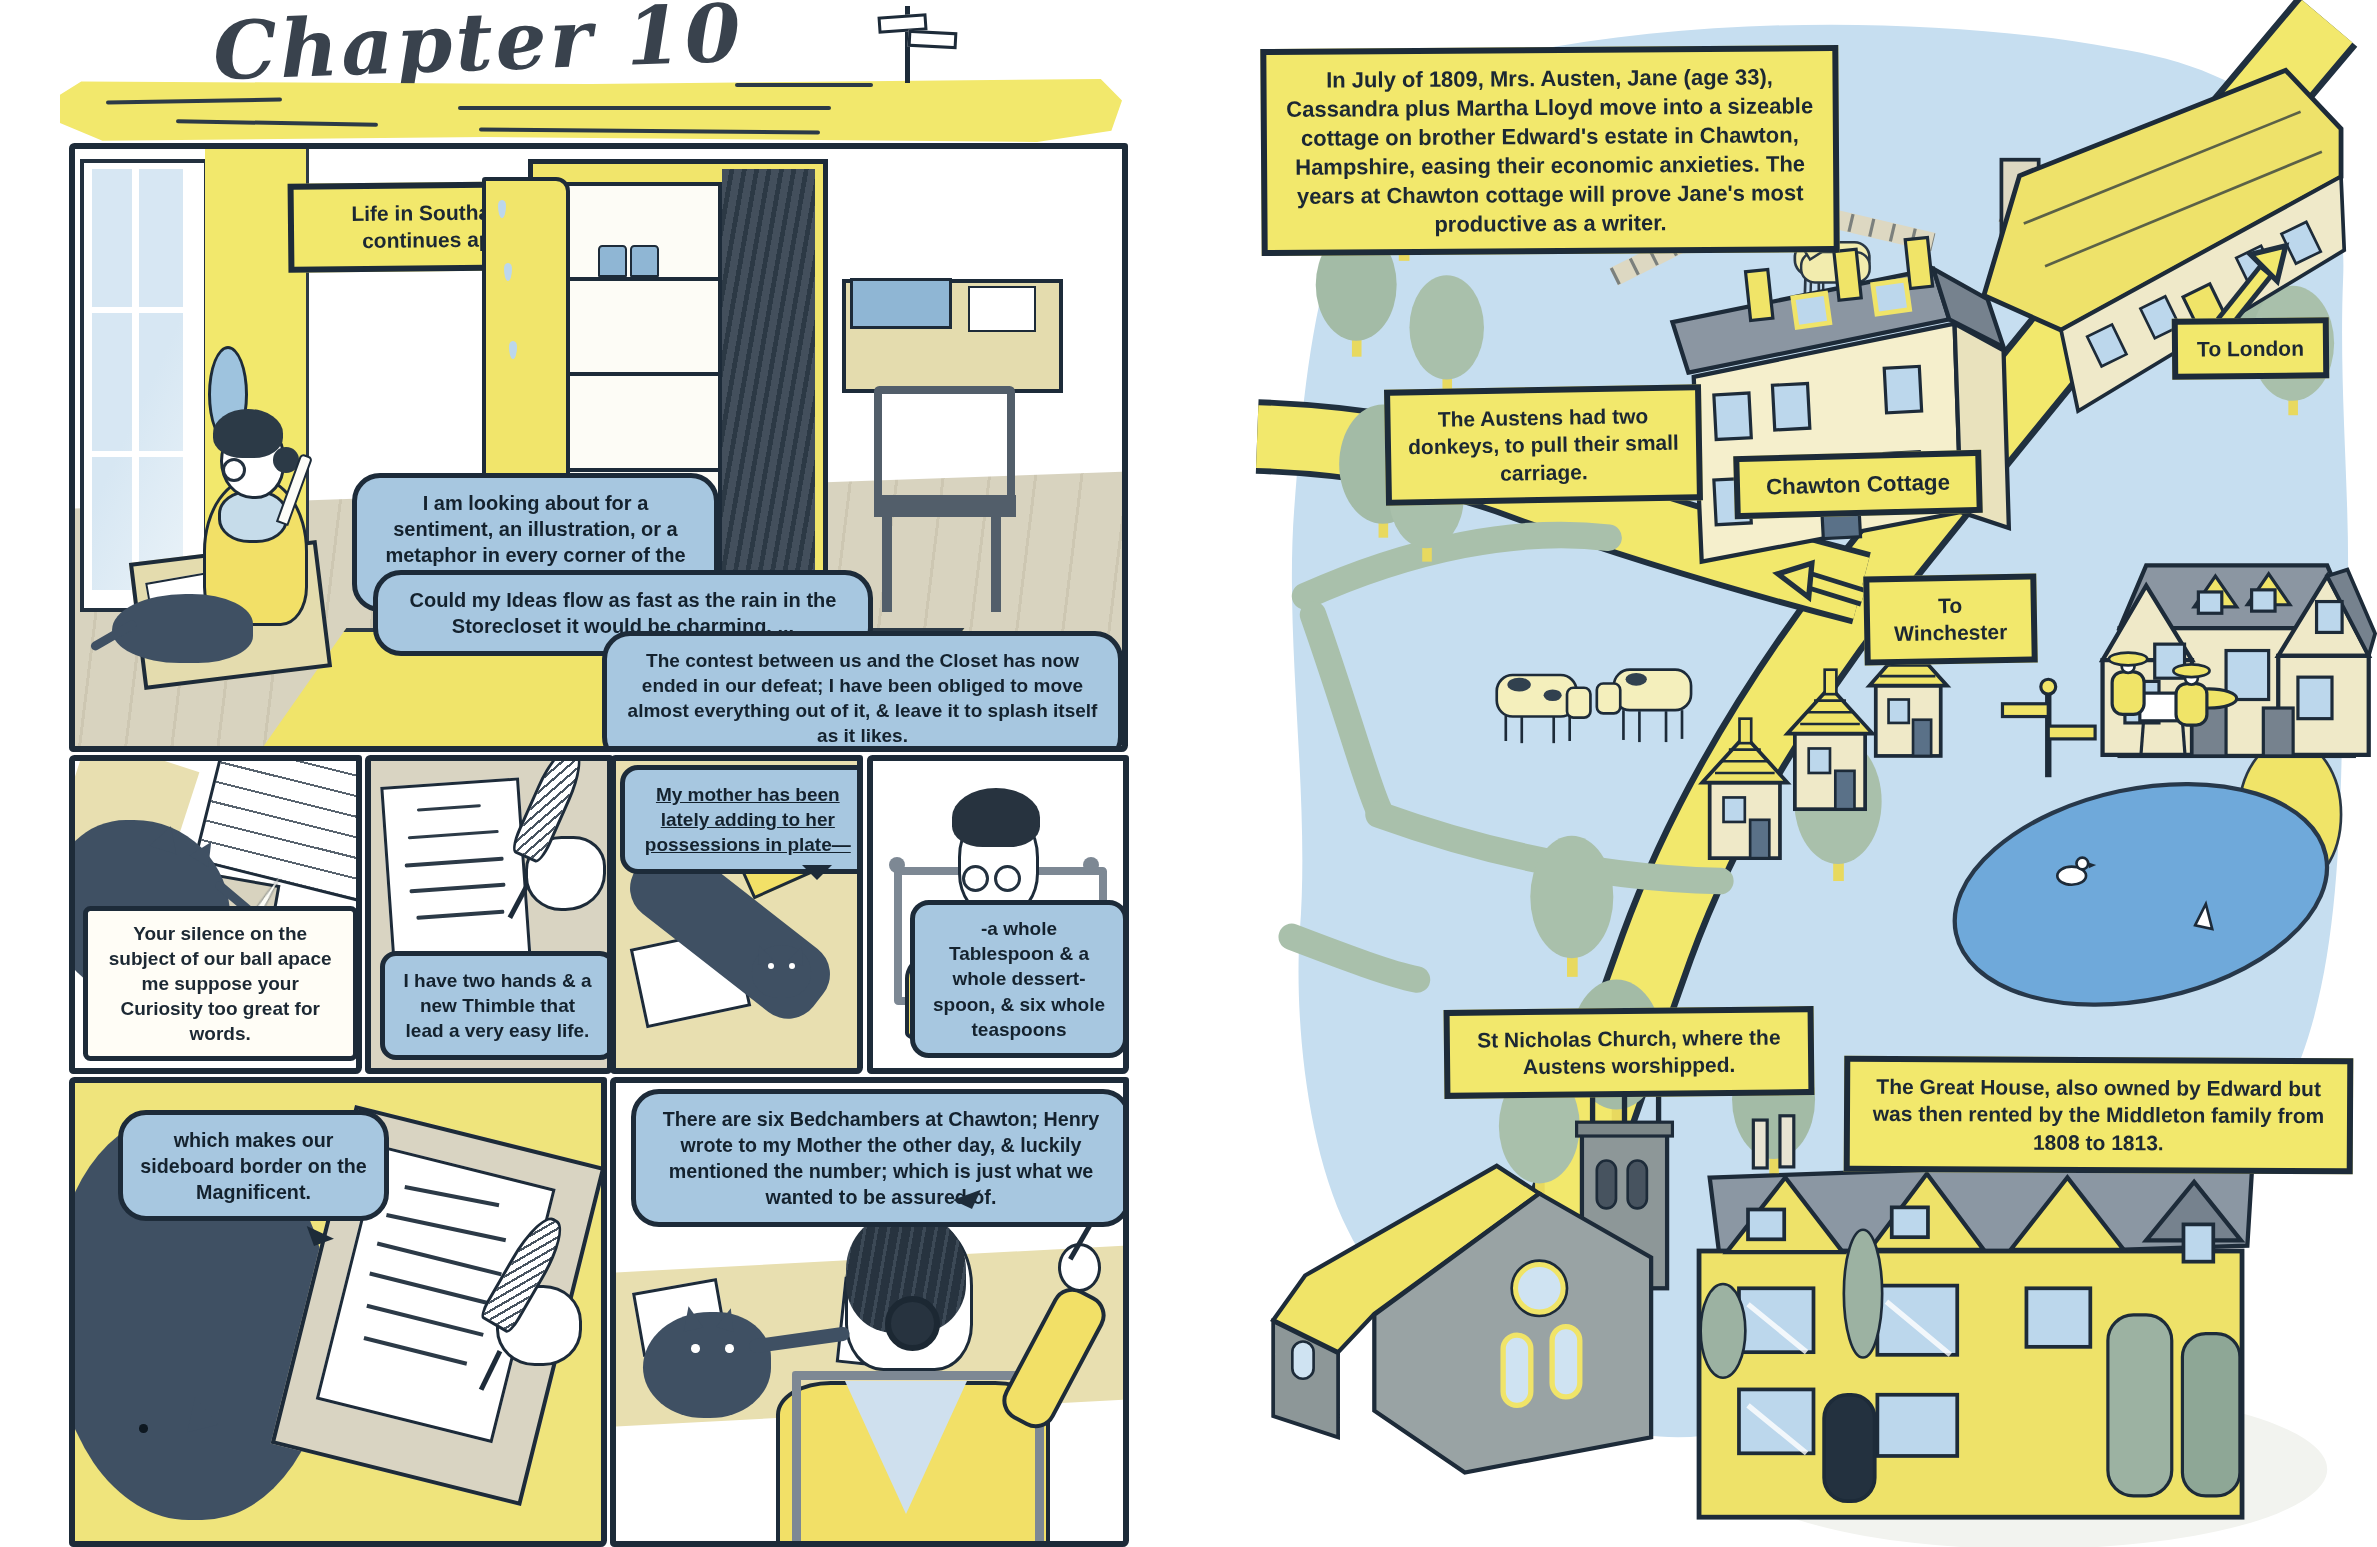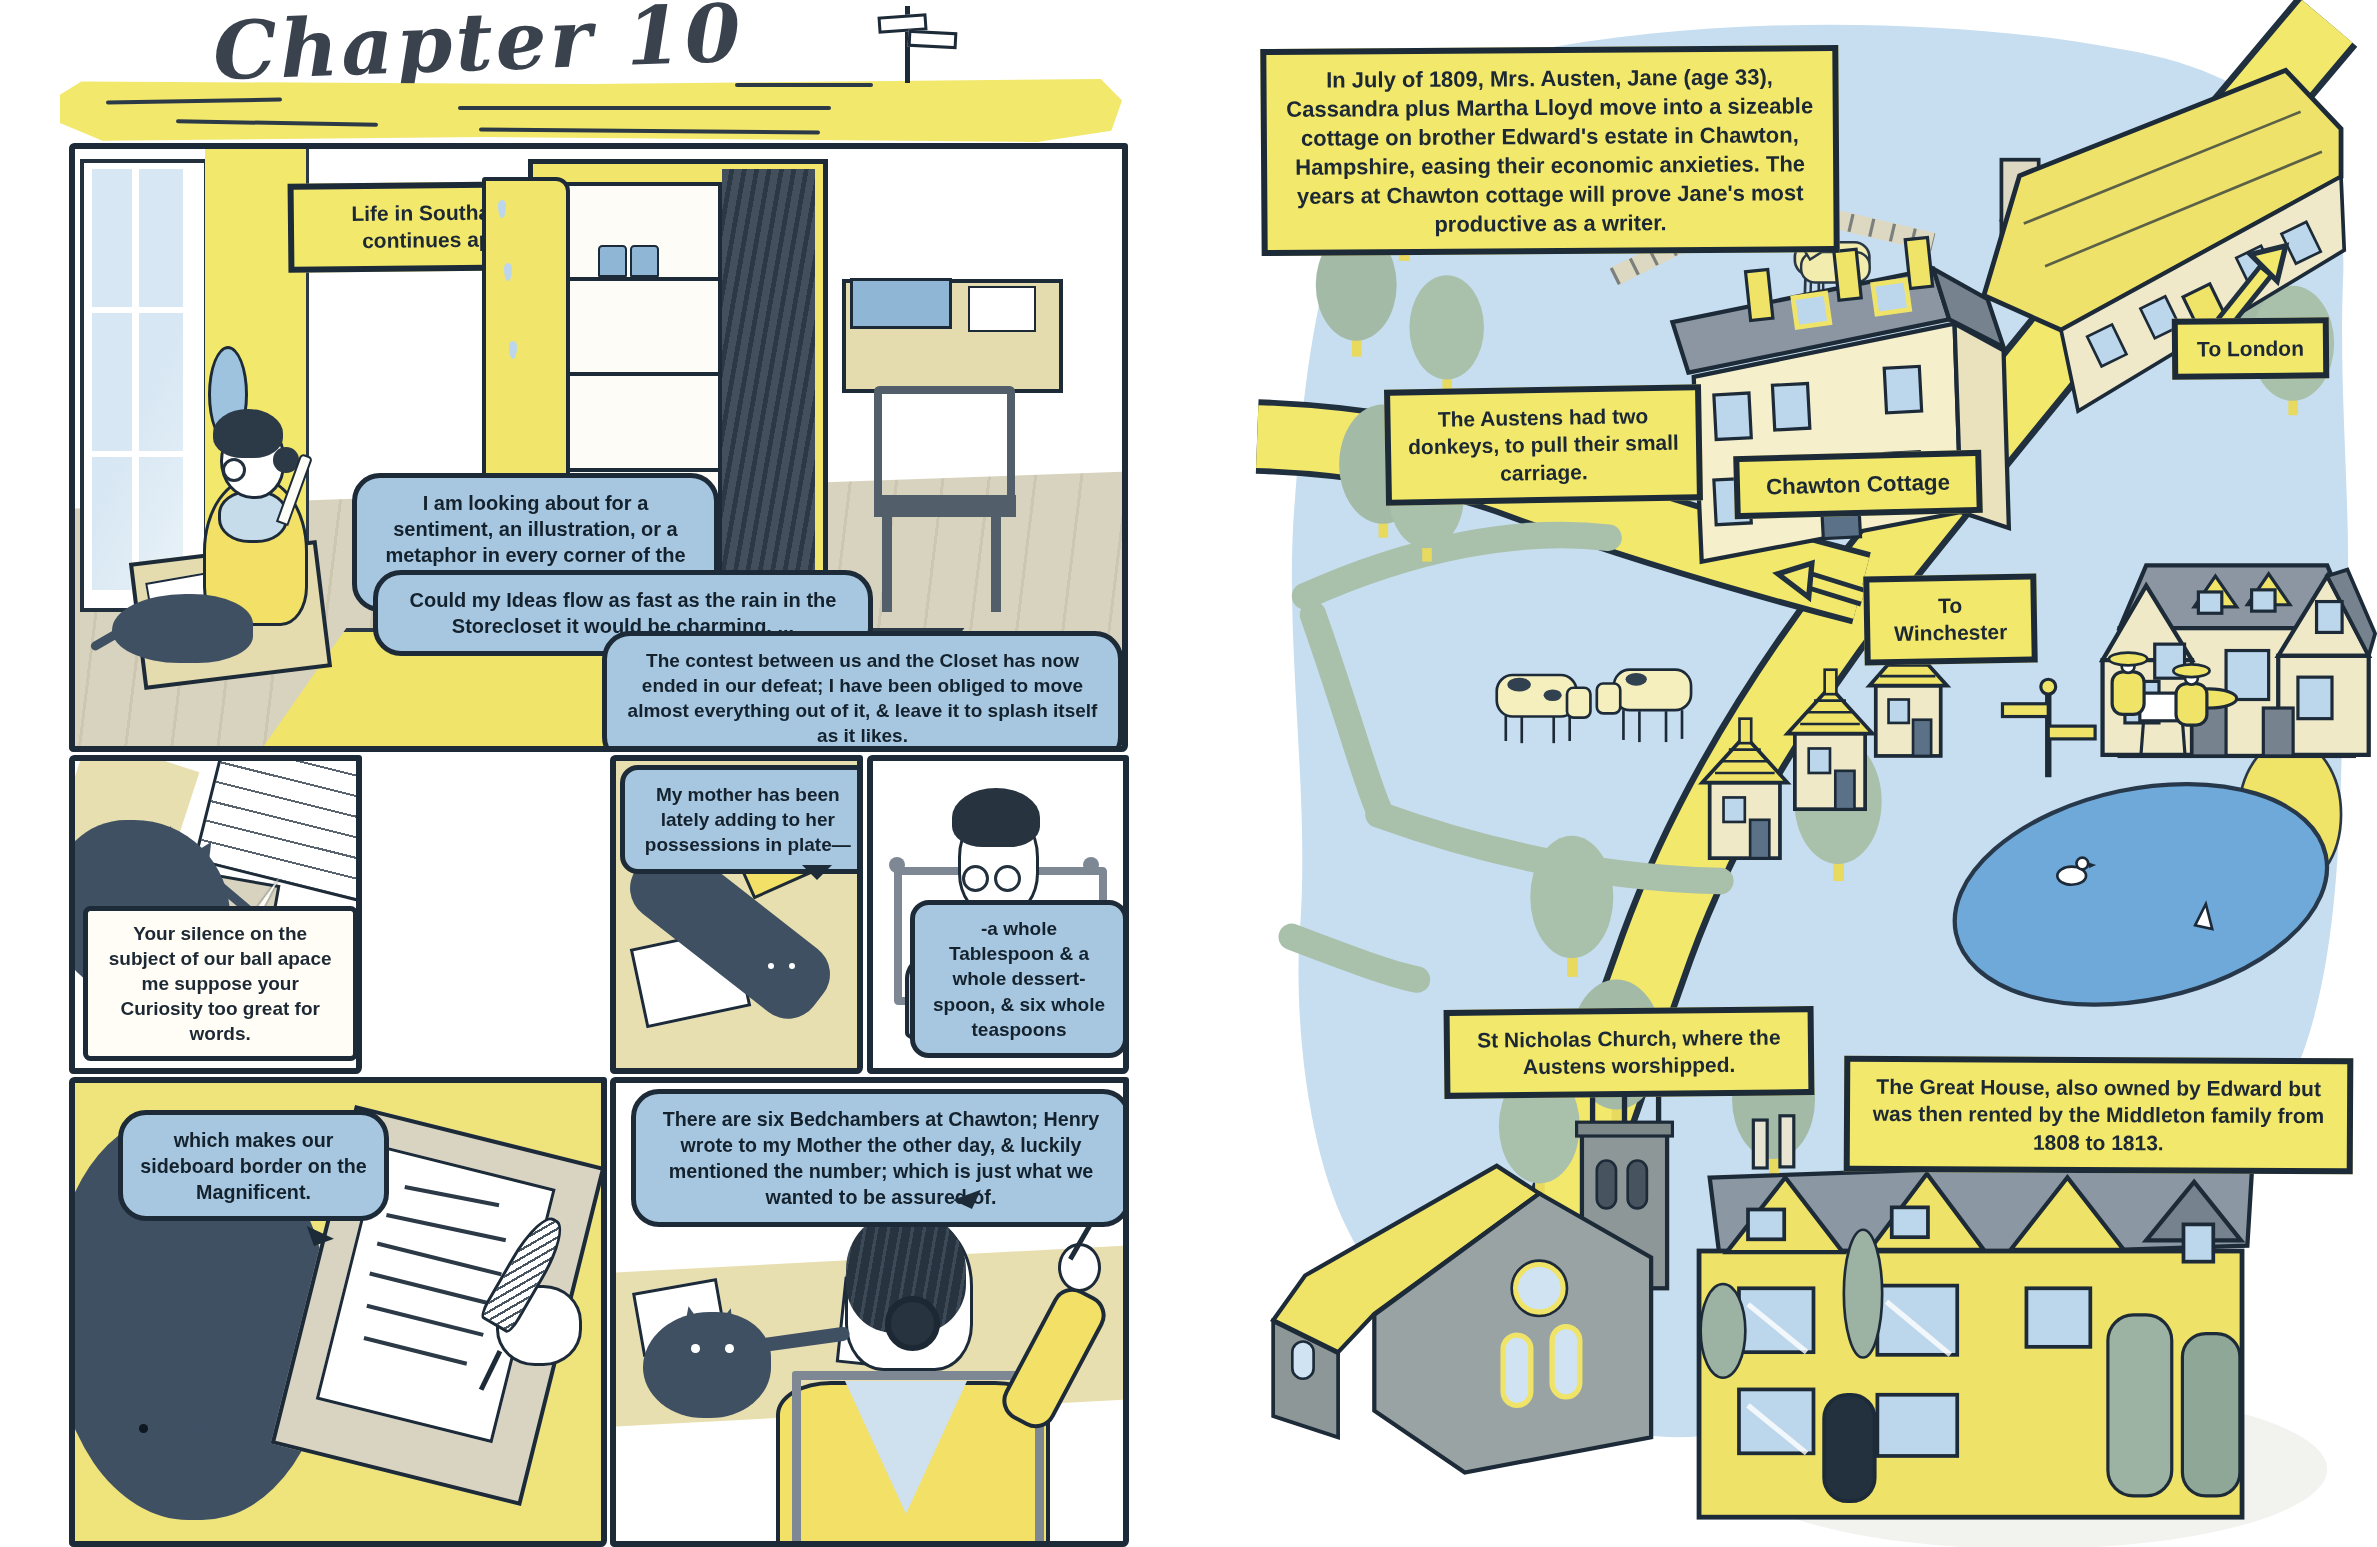--- a/index.html
+++ b/index.html
@@ -118,31 +118,45 @@
          background-image:repeating-linear-gradient(0deg,#fff 0 18px,#58636e 18px 20px);"></div>
     <div class="abs" style="left:64px;top:112px;width:122px;height:160px;background:#d8d3bf;border:3.2px solid var(--ink);transform:rotate(10deg);"></div>
     <div class="abs" style="left:-21px;top:59px;width:176px;height:176px;background:var(--catblue);border-radius:45% 60% 50% 50%;"></div>
     <div class="abs" style="left:80px;top:51px;width:0;height:0;border:14px solid transparent;border-bottom:25.6px solid var(--catblue);transform:rotate(18deg);"></div>
     <div class="abs" style="left:122px;top:69px;width:0;height:0;border:11.7px solid transparent;border-bottom:23.4px solid var(--catblue);transform:rotate(32deg);"></div>
     <div class="abs" style="left:136px;top:133px;width:48px;height:8.5px;background:var(--catblue);border-radius:4.3px;transform:rotate(40deg);"></div>
     <div class="abs" style="left:152px;top:104px;width:0;height:0;border-left:12.8px solid transparent;border-right:12.8px solid transparent;border-bottom:154px solid #fdfdf6;transform:rotate(32deg);filter:drop-shadow(0 0 1.1px #1d2b39);"></div>
     <div class="wbox" style="left:7.5px;bottom:7.5px;width:242px;font-size:19px;">Your silence on the subject of our ball apace me suppose your Curiosity too great for words.</div>
   </div>
 
+  <div class="panel" style="left:365px;top:755px;width:236px;height:307px;background:#d9d4c2;">
+    <div class="abs" style="left:16px;top:21px;width:133px;height:192px;background:#fff;border:3.2px solid var(--ink);transform:rotate(-4deg);">
+      <div class="abs" style="left:32px;top:21px;width:64px;height:3.2px;background:#2c3a47;border-radius:1.6px;"></div>
+      <div class="abs" style="left:21px;top:48px;width:91px;height:3.2px;background:#2c3a47;border-radius:1.6px;"></div>
+      <div class="abs" style="left:16px;top:75px;width:99px;height:3.7px;background:#2c3a47;border-radius:1.6px;"></div>
+      <div class="abs" style="left:18.6px;top:101px;width:96px;height:3.7px;background:#2c3a47;border-radius:1.6px;"></div>
+      <div class="abs" style="left:24px;top:128px;width:88px;height:3.7px;background:#2c3a47;border-radius:1.6px;"></div>
+    </div>
+    <div class="abs" style="left:154px;top:75px;width:75px;height:69px;background:#fff;border:3.2px solid var(--ink);border-radius:45% 40% 50% 45%;"></div>
+    <div class="abs" style="left:160px;top:-16px;width:30px;height:112px;background:#fff;border:3.2px solid var(--ink);transform:rotate(24deg);border-radius:40% 40% 20% 20%;
+         background-image:repeating-linear-gradient(115deg,#fff 0 5.3px,#47535f 5.3px 7.5px);"></div>
+    <div class="abs" style="left:145px;top:122px;width:5.3px;height:37px;background:var(--ink);transform:rotate(28deg);"></div>
+    <div class="bubble" style="left:8.5px;bottom:8.5px;width:194px;font-size:19px;border-radius:16px;">I have two hands &amp; a new Thimble that lead a very easy life.</div>
+  </div>
 
   <div class="panel" style="left:610px;top:755px;width:241px;height:307px;background:#e8dfb0;">
     <div class="abs" style="left:21px;top:176px;width:101px;height:75px;background:#fff;border:3.2px solid var(--ink);transform:rotate(-12deg);"></div>
     <div class="abs" style="left:122px;top:64px;width:106px;height:48px;background:#f2e067;border:3.7px solid var(--ink);transform:rotate(-24deg);"></div>
     <div class="abs" style="left:21px;top:75px;width:224px;height:80px;background:var(--catblue);border-radius:32px;transform:rotate(38deg);transform-origin:10% 50%;"></div>
     <div class="abs" style="left:136px;top:184px;width:59px;height:53px;background:var(--catblue);border-radius:50% 50% 45% 45%;"></div>
     <div class="abs" style="left:137px;top:176px;width:0;height:0;border:8.5px solid transparent;border-bottom:18px solid var(--catblue);transform:rotate(-20deg);"></div>
     <div class="abs" style="left:176px;top:177px;width:0;height:0;border:8.5px solid transparent;border-bottom:18px solid var(--catblue);transform:rotate(20deg);"></div>
     <div class="abs" style="left:152px;top:202px;width:6.4px;height:6.4px;background:#fff;border-radius:50%;"></div>
     <div class="abs" style="left:173px;top:202px;width:6.4px;height:6.4px;background:#fff;border-radius:50%;"></div>
-    <div class="bubble" style="left:4.3px;top:4.3px;width:213px;font-size:19px;border-radius:18px;">My mother has been lately adding to her possessions in plate—</div>
+    <div class="bubble" style="left:4.3px;top:4.3px;width:213px;font-size:19px;border-radius:18px;text-decoration:underline;">My mother has been lately adding to her possessions in plate—</div>
     <div class="tail" style="left:186px;top:104px;border-top-color:var(--ink);"></div>
   </div>
 
   <div class="panel" style="left:867px;top:755px;width:250px;height:307px;">
     <div class="abs" style="left:21px;top:106px;width:197px;height:122px;border:8.5px solid #7d8894;border-radius:4.3px;"></div>
     <div class="abs" style="left:16px;top:96px;width:16px;height:16px;background:#7d8894;border-radius:50%;"></div>
     <div class="abs" style="left:210px;top:96px;width:16px;height:16px;background:#7d8894;border-radius:50%;"></div>
     <div class="abs" style="left:32px;top:176px;width:181px;height:96px;background:#f2e067;border:4.3px solid var(--ink);border-radius:40% 40% 8% 8%;"></div>
     <div class="abs" style="left:80px;top:160px;width:91px;height:91px;background:#cfe0ee;border:3.7px solid var(--ink);border-radius:10% 10% 60% 60%;"></div>
     <div class="abs" style="left:85px;top:48px;width:75px;height:101px;background:#fff;border:3.7px solid var(--ink);border-radius:45% 45% 40% 40%;"></div>

